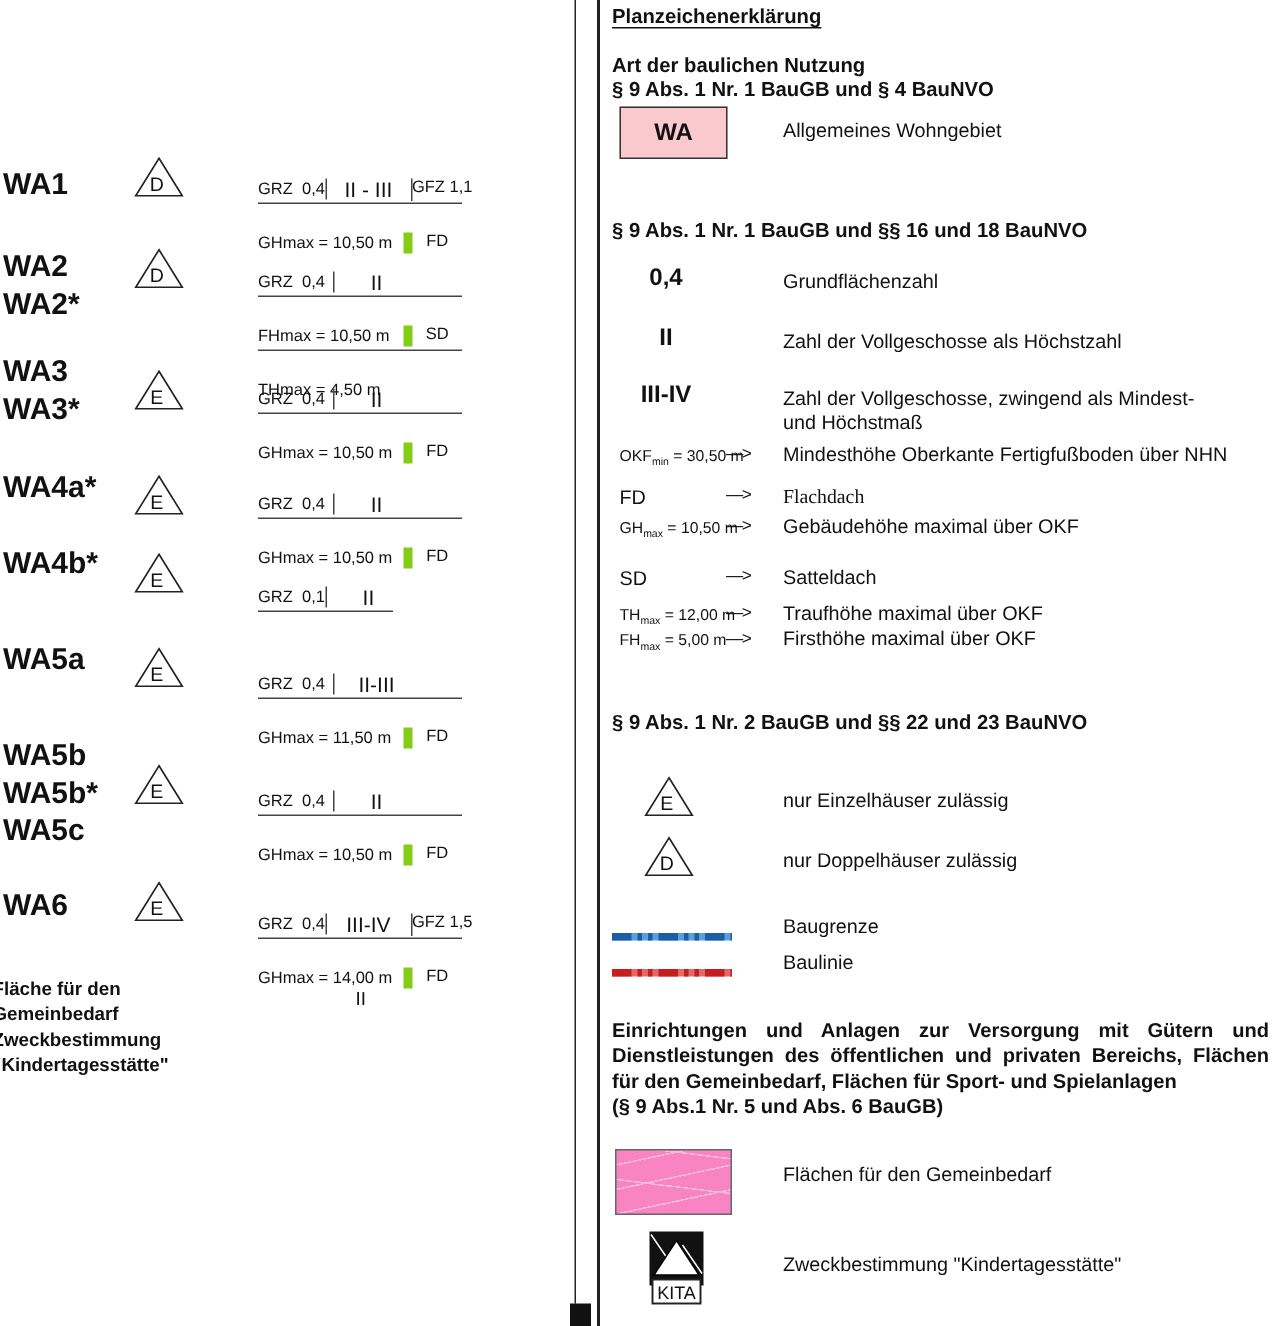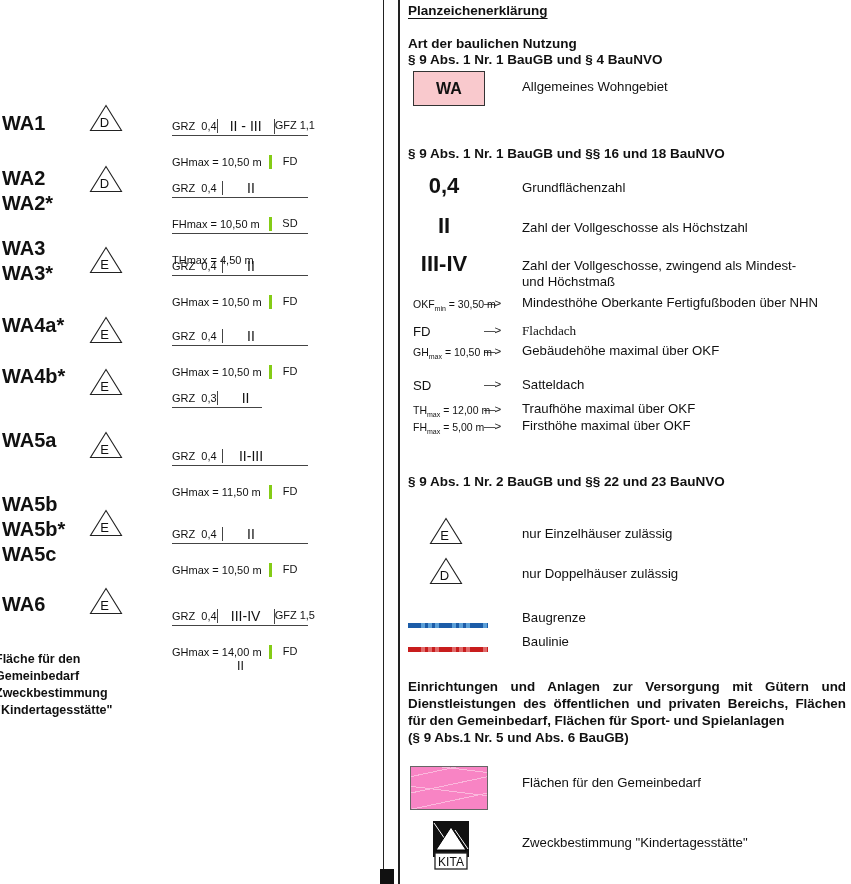--- a/index.html
+++ b/index.html
@@ -16,34 +16,34 @@
   .zone{position:absolute;left:0;width:383px;}
   .z-labels{position:absolute;left:2px;font-weight:bold;font-size:20px;line-height:25px;letter-spacing:0;}
   .z-tri{position:absolute;left:88px;}
   .z-sch{position:absolute;left:172px;}
   .s-row{display:flex;align-items:flex-start;height:16px;font-size:11px;white-space:pre;margin-top:19px;}
   .s-row.u{border-bottom:1px solid #444;}
   .c0t{width:50px;height:14px;display:flex;align-items:center;border-right:1px solid #444;}
   .c1t{flex:0 0 56px;text-align:center;font-size:14px;line-height:15px;}
   .c1t.sep{border-right:1px solid #444;height:15px;}
   .c2{flex:1;text-align:center;font-size:11px;}
-  .c0b{width:97px;height:14px;display:flex;align-items:center;border-right:3px solid #84cc16;}
+  .c0b{width:97px;height:14px;display:flex;align-items:center;border-right:6px solid #84cc16;}
   .c1b{flex:1;text-align:center;}
   .c-solo{padding-top:1px;}
   .note{position:absolute;left:-5px;top:651px;font-weight:bold;font-size:12.5px;line-height:17px;white-space:pre;}
   .note-storeys{position:absolute;left:237px;top:659px;font-size:12.5px;}
   
   .right-panel{position:absolute;left:400px;top:0;width:513px;height:884px;}
   .legend-title{position:absolute;left:8px;top:3px;font-weight:bold;font-size:13.5px;text-decoration:underline;text-underline-offset:3px;}
   .sec-head{position:absolute;left:8px;font-weight:bold;font-size:13.5px;line-height:16px;}
   .item{position:absolute;left:0;width:451px;}
   .item .desc{position:absolute;left:122px;font-size:13.2px;line-height:16px;white-space:pre;}
   .wa-box{position:absolute;left:13px;top:0;width:70px;height:33px;border:1.4px solid #333;
           display:flex;align-items:center;justify-content:center;font-weight:bold;font-size:16px;}
-  .sym-big{position:absolute;left:8px;top:0;width:72px;text-align:center;font-weight:bold;font-size:22px;line-height:20px;}
+  .sym-big{position:absolute;left:8px;top:0;width:72px;text-align:center;font-weight:bold;font-size:16px;line-height:20px;}
   .sym-med{position:absolute;left:13px;top:0;font-size:13.2px;}
   .sym-small{position:absolute;left:13px;top:1px;font-size:10.5px;white-space:pre;}
   .sym-small sub{font-size:7px;}
   .arrow{position:absolute;left:84px;top:0;font-size:11.5px;letter-spacing:-1px;white-space:pre;}
   .tri-sym{position:absolute;left:28px;top:0;}
   .line-sym{position:absolute;left:8px;}
   .area-pink{position:absolute;left:10px;top:0;width:76px;height:42px;border:1px solid #666;}
   .kita-sym{position:absolute;left:28px;top:0;}
   .justify-par{position:absolute;left:8px;top:678px;width:438px;font-weight:bold;font-size:13.4px;line-height:17px;}
   .justify-par .p1{text-align:justify;}
@@ -110,21 +110,21 @@
       </div>
       <div class="zone" style="top: 372px;">
         <div class="z-labels" style="top: -8px;">
           <div>WA4b*</div>
         </div>
         <div class="z-tri" style="top: -5px;"><svg width="36" height="30" viewBox="0 0 36 30">
             <polygon points="18,2.5 33.5,27.5 2.5,27.5" fill="#fff" stroke="#222" stroke-width="1.1"></polygon>
             <text x="16.5" y="24" font-size="13" text-anchor="middle" fill="#111" font-family="inherit">E</text>
           </svg></div>
         <div class="z-sch" style="width: 90px;">
-          <div class="s-row u"><div class="c0t">GRZ  0,3</div><div class="c1t">II</div></div>
+          <div class="s-row u"><div class="c0t">GRZ  0,1</div><div class="c1t">II</div></div>
         </div>
       </div>
       <div class="zone" style="top: 430px;">
         <div class="z-labels" style="top: -2px;">
           <div>WA5a</div>
         </div>
         <div class="z-tri" style="top: 0px;"><svg width="36" height="30" viewBox="0 0 36 30">
             <polygon points="18,2.5 33.5,27.5 2.5,27.5" fill="#fff" stroke="#222" stroke-width="1.1"></polygon>
             <text x="16.5" y="24" font-size="13" text-anchor="middle" fill="#111" font-family="inherit">E</text>
           </svg></div>

